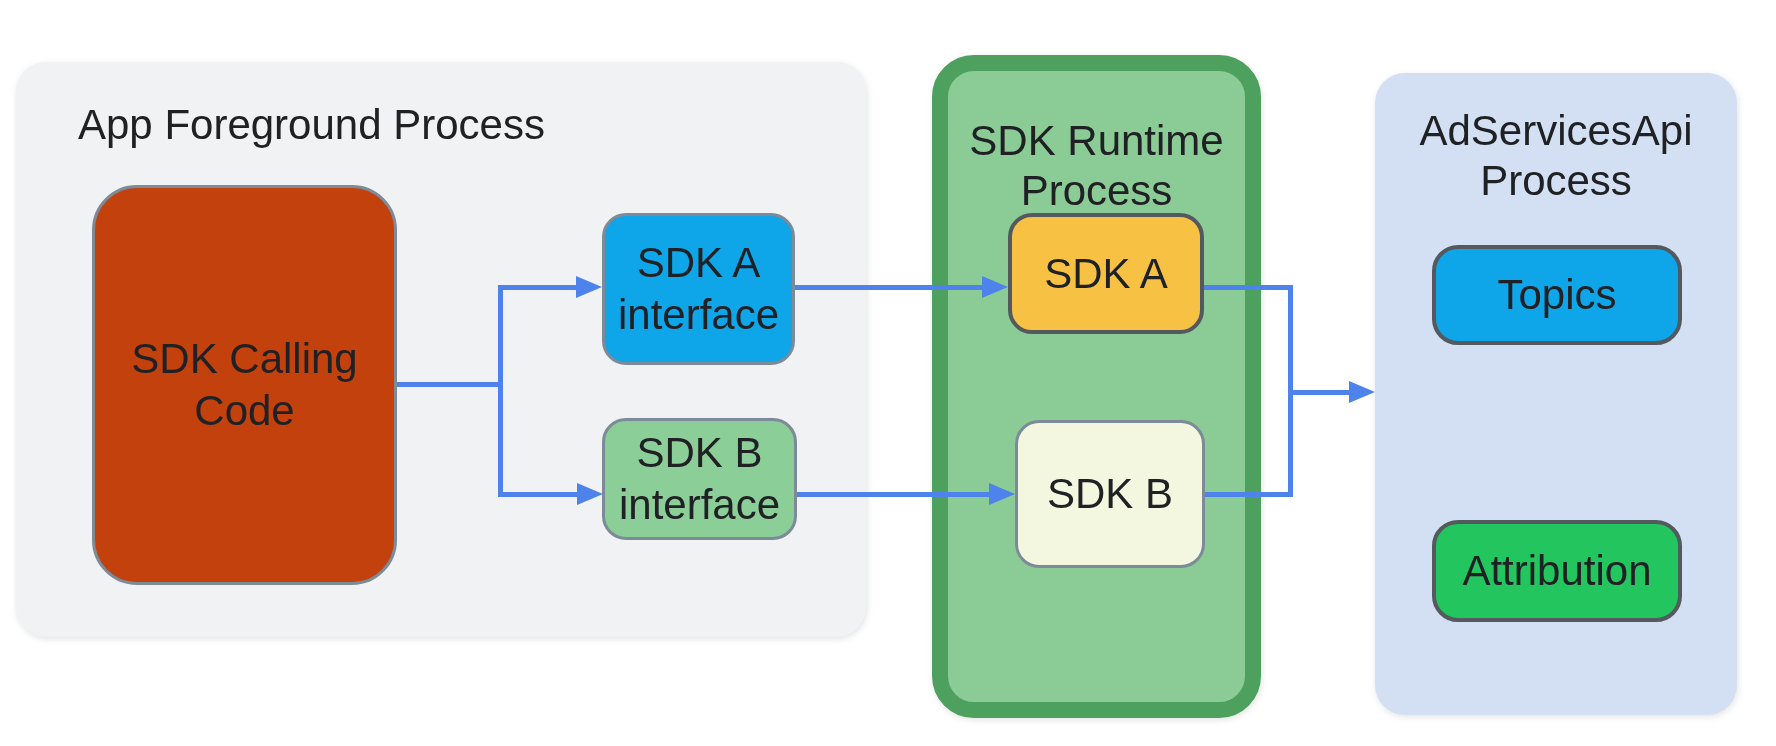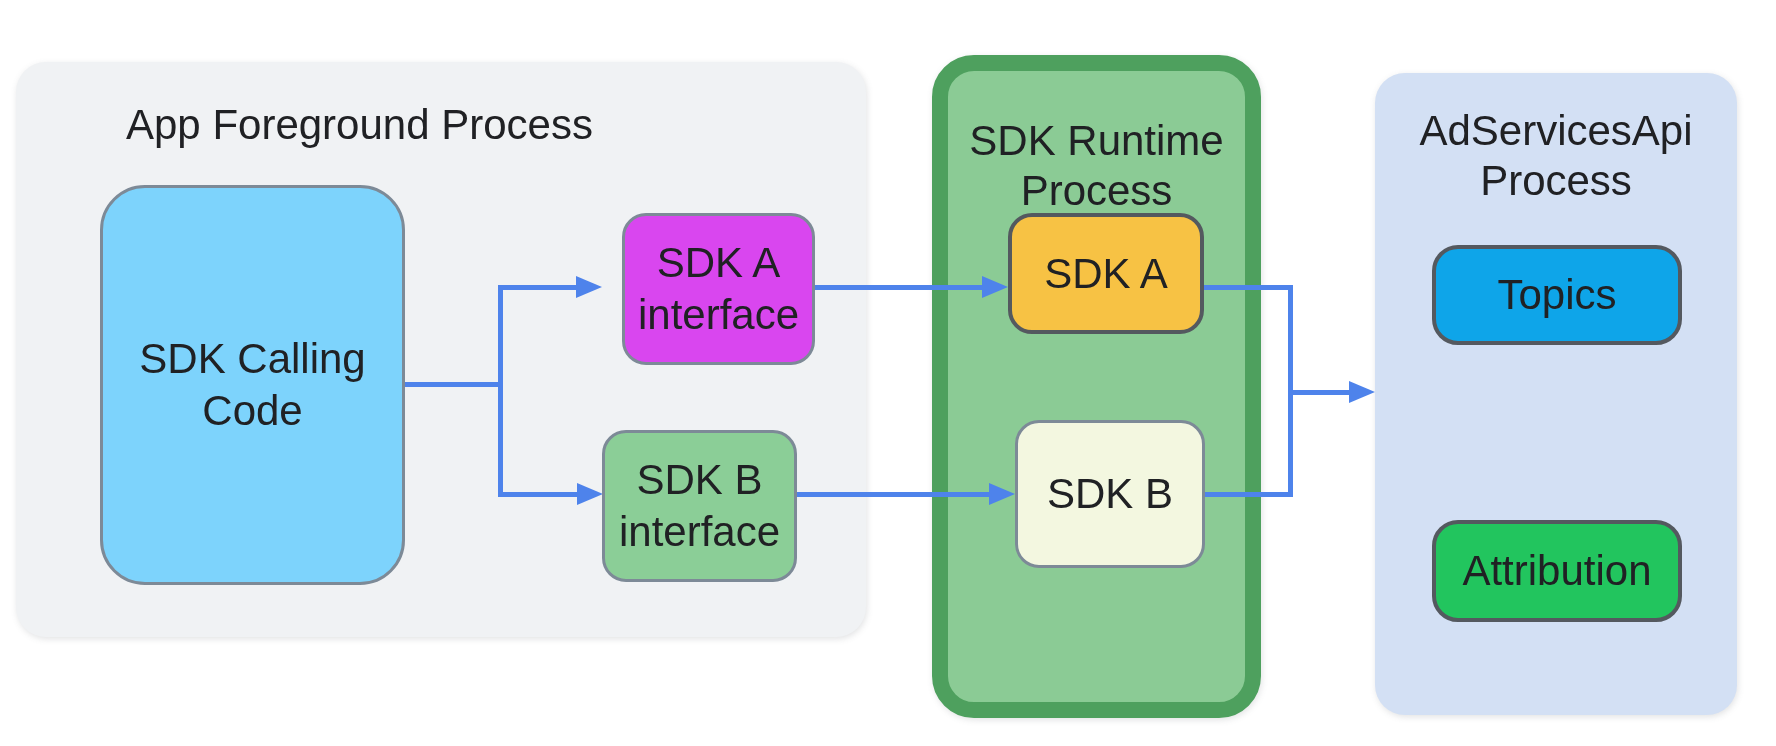--- a/index.html
+++ b/index.html
@@ -9,31 +9,31 @@
     color:#202124;font-weight:500;
   }
   .abs{position:absolute;box-sizing:border-box;}
   
   .panel{border-radius:30px;box-shadow:1px 2px 6px rgba(95,99,104,.18);}
   #app-panel{left:16px;top:62px;width:850px;height:575px;}
   #runtime-panel{left:932px;top:55px;width:329px;height:663px;border:16px solid;border-radius:42px;}
   #adservices-panel{left:1375px;top:73px;width:362px;height:642px;}
   
   .title{font-size:42px;line-height:50px;}
-  #app-title{left:78px;top:100px;white-space:nowrap;margin-left:48px;}
+  #app-title{left:78px;top:100px;white-space:nowrap;}
   #runtime-title{left:932px;top:80px;width:329px;text-align:center;margin-top:36px;}
   #adservices-title{left:1375px;top:106px;width:362px;text-align:center;}
   
   .node{
     display:flex;align-items:center;justify-content:center;text-align:center;
     font-size:42px;line-height:52px;border-style:solid;
   }
   #sdk-calling-code{left:92px;top:185px;width:305px;height:400px;border-width:3px;border-radius:45px;}
   #sdk-a-interface{left:602px;top:213px;width:193px;height:152px;border-width:3px;border-radius:24px;}
-  #sdk-b-interface{left:602px;top:430px;width:195px;height:152px;border-width:3px;border-radius:24px;}
+  #sdk-b-interface{left:602px;top:418px;width:195px;height:122px;border-width:3px;border-radius:24px;}
   #sdk-a-node{left:1008px;top:213px;width:196px;height:121px;border-width:4px;border-radius:24px;}
   #sdk-b-node{left:1015px;top:420px;width:190px;height:148px;border-width:3px;border-radius:24px;}
   #topics-node{left:1432px;top:245px;width:250px;height:100px;border-width:4px;border-radius:26px;}
   #fledge-node{left:1432px;top:373px;width:250px;height:100px;border-width:4px;border-radius:26px;}
   #attribution-node{left:1432px;top:520px;width:250px;height:102px;border-width:4px;border-radius:26px;}
   
   .line{position:absolute;}
   #c-calling-out  {left:397px;top:382px;width:106px;height:5px;}
   #c-branch-vert  {left:498px;top:285px;width:5px;height:212px;}
   #c-branch-top   {left:503px;top:285px;width:75px;height:5px;}
@@ -79,23 +79,23 @@
   <div class="line" id="c-sdkb-out" style="background-color: rgb(78, 131, 235);"></div>
   <div class="line" id="c-merge-vert" style="background-color: rgb(78, 131, 235);"></div>
   <div class="line" id="c-final-out" style="background-color: rgb(78, 131, 235);"></div>
 
   <div class="arrowhead" id="a-into-ifacea" style="border-left-color: rgb(78, 131, 235);"></div>
   <div class="arrowhead" id="a-into-ifaceb" style="border-left-color: rgb(78, 131, 235);"></div>
   <div class="arrowhead" id="a-into-sdka" style="border-left-color: rgb(78, 131, 235);"></div>
   <div class="arrowhead" id="a-into-sdkb" style="border-left-color: rgb(78, 131, 235);"></div>
   <div class="arrowhead" id="a-into-adservices" style="border-left-color: rgb(78, 131, 235);"></div>
 
-  <div class="abs node" id="sdk-calling-code" style="background-color: #7dd3fc; border-color: rgb(125, 138, 151); margin-left: 8px;">SDK Calling Code</div>
+  <div class="abs node" id="sdk-calling-code" style="background-color: #c2410c; border-color: rgb(125, 138, 151);">SDK Calling Code</div>
 
-  <div class="abs node" id="sdk-a-interface" style="background-color: #d946ef; border-color: rgb(125, 138, 151); margin-left: 20px;">SDK A interface</div>
+  <div class="abs node" id="sdk-a-interface" style="background-color: #0ea5e9; border-color: rgb(125, 138, 151);">SDK A interface</div>
 
   <div class="abs node" id="sdk-b-interface" style="background-color: rgb(139, 206, 151); border-color: rgb(125, 138, 151);">SDK B interface</div>
 
   <div class="abs node" id="sdk-a-node" style="background-color: rgb(247, 194, 68); border-color: rgb(84, 89, 95);">SDK A</div>
 
   <div class="abs node" id="sdk-b-node" style="background-color: rgb(243, 247, 224); border-color: rgb(125, 138, 151);">SDK B</div>
 
   <div class="abs node" id="topics-node" style="background-color: #0ea5e9; border-color: rgb(84, 89, 95);">Topics</div>
 
 

